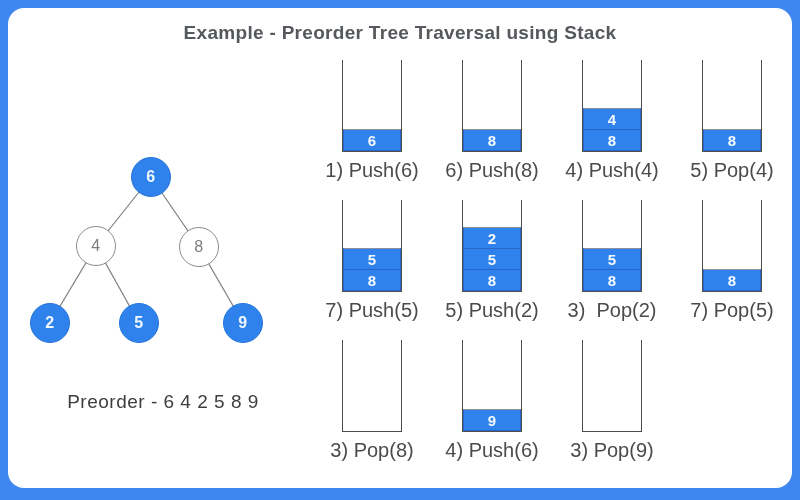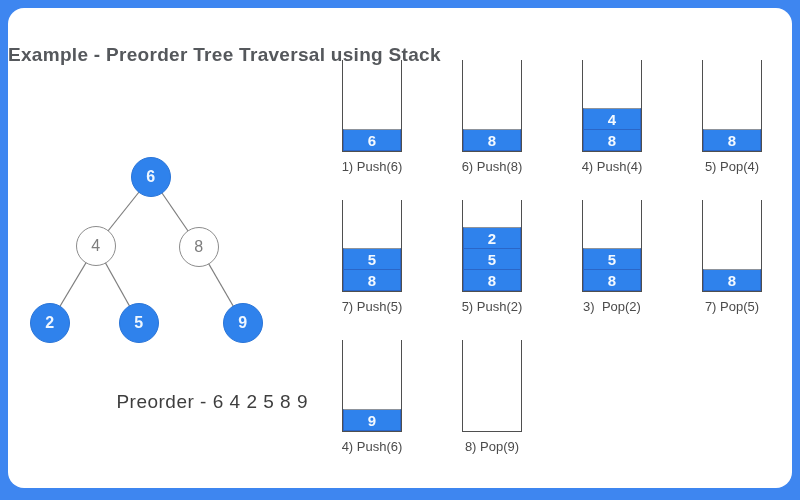--- a/index.html
+++ b/index.html
@@ -10,49 +10,49 @@
     --node-border:#2A75D8;
     --wall:#4F4F4F;
     --label-text:#4B4B4B;
     --title-text:#55585C;
     --edge:#7E7E7E;
   }
   *{box-sizing:border-box;margin:0;padding:0;}
   body{width:800px;height:500px;font-family:"Liberation Sans","DejaVu Sans",sans-serif;}
   .frame{position:relative;width:800px;height:500px;background:var(--accent);overflow:hidden;}
   .card{position:absolute;left:8px;top:8px;width:784px;height:480px;background:#ffffff;border-radius:16px;}
-  .title{position:absolute;top:14px;left:0;width:100%;text-align:left;
-         font-size:19px;font-weight:bold;color:var(--title-text);letter-spacing:.3px;margin-top:22px;}
+  .title{position:absolute;top:14px;left:0;width:100%;text-align:center;
+         font-size:19px;font-weight:bold;color:var(--title-text);letter-spacing:.3px;}
   
   .tree{position:absolute;left:0;top:0;width:300px;height:420px;}
   .tree svg{position:absolute;left:0;top:0;}
   .tree svg line{stroke:var(--edge);stroke-width:1.2px;}
   .node{position:absolute;width:40px;height:40px;border-radius:50%;
         display:flex;align-items:center;justify-content:center;
         font-size:16px;letter-spacing:.5px;}
   .node.filled{background:var(--node-fill);border:1px solid var(--node-border);
         color:#EFF7FF;font-weight:bold;}
   .node.outline{background:#ffffff;border:1px solid #8C8C8C;color:#7D7D7D;}
-  .preorder{position:absolute;left:10px;top:383px;width:290px;text-align:right;
+  .preorder{position:absolute;left:10px;top:383px;width:290px;text-align:center;
         font-size:19px;color:#3E3E3E;letter-spacing:.5px;}
   
   .steps-grid{position:absolute;left:304px;top:52px;width:480px;
         display:grid;grid-template-columns:repeat(4,120px);grid-auto-rows:140px;}
   .step{display:flex;flex-direction:column;align-items:center;}
   .stack{position:relative;width:60px;height:92px;
         border-left:1.5px solid var(--wall);
         border-right:1.5px solid var(--wall);
         border-bottom:1.5px solid var(--wall);}
   .items{position:absolute;left:0;right:0;bottom:0;display:flex;flex-direction:column;}
   .item{height:22px;margin-top:-1px;background:var(--item-fill);
         border:1px solid var(--item-border);
         color:#F3F9FF;font-size:15px;font-weight:bold;
         display:flex;align-items:center;justify-content:center;}
   .item:first-child{margin-top:0;border-top:1px solid #8D939C;}
-  .step-label{margin-top:7px;font-size:13px;color:var(--label-text);white-space:pre;}
+  .step-label{margin-top:7px;font-size:20px;color:var(--label-text);white-space:pre;}
 </style>
 </head>
 <body>
 
 <div class="frame">
   <div class="card">
     <div class="title">Example - Preorder Tree Traversal using Stack</div>
 
     <div class="tree">
       <svg width="300" height="420">
@@ -146,31 +146,37 @@
 
   <div class="step">
     <div class="stack">
       <div class="items">
               <div class="item">8</div>
             </div>
     </div>
     <div class="step-label">7) Pop(5)</div>
   </div>
 
+  <div class="step">
+    <div class="stack">
+      <div class="items"></div>
+    </div>
+    <div class="step-label">3) Pop(8)</div>
+  </div>
 
   <div class="step">
     <div class="stack">
       <div class="items">
               <div class="item">9</div>
             </div>
     </div>
     <div class="step-label">4) Push(6)</div>
   </div>
 
   <div class="step">
     <div class="stack">
       <div class="items"></div>
     </div>
-    <div class="step-label">8) Pop(9)</div>
+    <div class="step-label">3) Pop(9)</div>
   </div>
 </div>
   </div>
 </div>
 
 </body></html>

